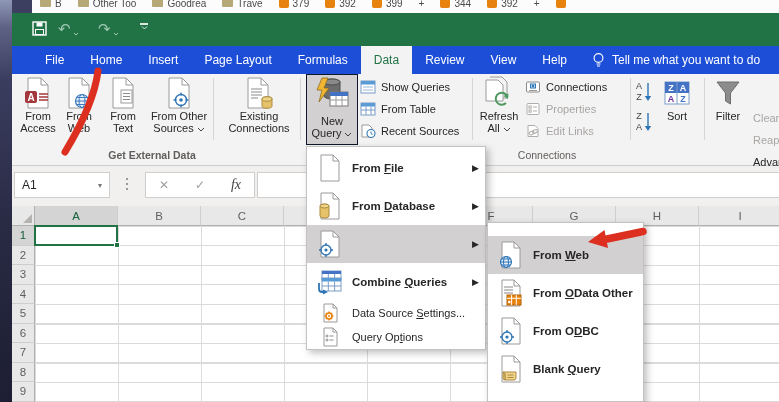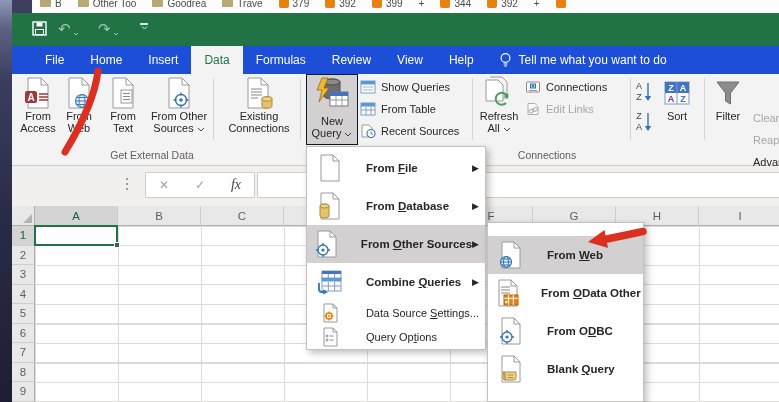--- a/index.html
+++ b/index.html
@@ -73,21 +73,21 @@
 .selbox { position:absolute; left:22px; top:19px; width:84px; height:21px; border:2px solid #217346; background:#fff; }
 .selbox .handle { position:absolute; right:-4px; bottom:-4px; width:6px; height:6px; background:#217346; border:1px solid #fff; }
 
 
 .menu { position:absolute; left:306px; top:146px; width:180px; background:#fff; border:1px solid #c4c2c0; box-shadow:3px 3px 7px rgba(0,0,0,.25); z-index:40; padding:2px 0 0 0; }
 .submenu { position:absolute; left:487px; top:222px; width:157px; background:#fff; border:1px solid #c4c2c0; box-shadow:3px 3px 7px rgba(0,0,0,.25); z-index:41; padding:13px 0; }
 .menu-item { height:38px; display:flex; align-items:center; padding:0 6px 0 8px; }
 .menu-item.small { height:24px; }
 .menu-item.highlighted { background:#d2d0d1; }
 .mi-icon { width:30px; display:flex; justify-content:center; align-items:center; }
-.mi-label { margin-left:21px; font-size:11.5px; font-weight:bold; color:#262626; white-space:nowrap;text-align:right; }
+.mi-label { margin-left:7px; font-size:11.5px; font-weight:bold; color:#262626; white-space:nowrap;text-align:right; }
 .menu-item.small .mi-label { font-weight:normal; font-size:11px; }
 .key { text-decoration:underline; }
 .mi-arrow { margin-left:auto; font-size:9px; color:#262626; }
 
 
 .anno { position:absolute; left:0; top:0; z-index:60; pointer-events:none; }
 </style>
 </head>
 <body>
 
@@ -195,25 +195,28 @@
 
       <div class="tab">
             <span>File</span>
           </div>
           <div class="tab">
             <span>Home</span>
           </div>
           <div class="tab">
             <span>Insert</span>
           </div>
+          <div class="tab">
+            <span>Page Layout</span>
+          </div>
+          <div class="tab">
+            <span>Formulas</span>
+          </div>
           <div class="tab active">
             <span>Data</span>
-          </div>
-          <div class="tab">
-            <span>Formulas</span>
           </div>
           <div class="tab">
             <span>Review</span>
           </div>
           <div class="tab">
             <span>View</span>
           </div>
           <div class="tab">
             <span>Help</span>
           </div>
@@ -298,21 +301,21 @@
               <path d="M4 1 h13 l7 7 v23 h-20 z" fill="#fff" stroke="#9a9a9a"></path>
               <path d="M17 1 v7 h7" fill="none" stroke="#9a9a9a"></path>
               <path d="M7 12 h11 M7 15 h11 M7 18 h11 M7 21 h7" stroke="#8a8a8a"></path>
               <path d="M18 22 a5 2.2 0 0 1 10 0 v7 a5 2.2 0 0 1 -10 0 z" fill="#e6c26a" stroke="#ab8b40"></path>
               <ellipse cx="23" cy="22" rx="5" ry="2.2" fill="#f0d489" stroke="#ab8b40"></ellipse>
             </svg>
         </span>
         <span class="lbl">Existing</span>
         <span class="lbl">Connections</span>
       </div>
-      <div class="grplabel" style="left:40px;width:200px;">Get External Data</div>
+      <div class="grplabel" style="left:40px;width:200px;font-weight:bold;">Get External Data</div>
       <div class="vsep" style="left:288px;"></div>
 
       <div class="nq-btn">
         <span class="ic">
           <svg width="40" height="38" viewBox="0 0 40 38">
               <path d="M12 6 a8 3 0 0 1 16 0 v14 a8 3 0 0 1 -16 0 z" fill="#6d6d6d" stroke="#4d4d4d"></path>
               <ellipse cx="20" cy="6" rx="8" ry="3" fill="#8a8a8a" stroke="#4d4d4d"></ellipse>
               <polygon points="10,2 16,2 12,12 17,12 7,26 10,14 5,14" fill="#f2b632" stroke="#8a6d1f" stroke-width="0.8"></polygon>
               <rect x="18" y="16" width="18" height="14" fill="#fff" stroke="#7a7a7a"></rect>
               <rect x="18" y="16" width="18" height="4" fill="#4472c4"></rect>
@@ -376,20 +379,31 @@
 
       <div class="stackrow">
           <svg width="16" height="14" viewBox="0 0 16 14">
               <rect x="1.5" y="2" width="13" height="10" rx="1" fill="#fff" stroke="#8a8a8a"></rect>
               <rect x="5.5" y="4" width="5" height="4" fill="#cfe0f2" stroke="#2e75b6"></rect>
               <circle cx="8" cy="6" r="1.2" fill="#2e75b6"></circle>
               <path d="M4 10.5 h8" stroke="#9a9a9a"></path>
             </svg>
 
           <span>Connections</span>
+        </div>
+          <div class="stackrow disabled">
+
+          <svg width="16" height="14" viewBox="0 0 16 14">
+              <rect x="2" y="1.5" width="12" height="11" rx="1" fill="#fff" stroke="#b0aeac"></rect>
+              <rect x="4" y="4" width="2.2" height="2.2" fill="none" stroke="#b0aeac"></rect>
+              <rect x="4" y="8" width="2.2" height="2.2" fill="none" stroke="#b0aeac"></rect>
+              <path d="M8 5 h4 M8 9 h4" stroke="#b0aeac"></path>
+            </svg>
+
+          <span>Properties</span>
         </div>
           <div class="stackrow disabled">
 
           <svg width="16" height="14" viewBox="0 0 16 14">
               <path d="M3 1.5 h7 l3 3 v8 h-10 z" fill="#fff" stroke="#b0aeac"></path>
               <ellipse cx="6.5" cy="9" rx="2.6" ry="1.6" fill="none" stroke="#b0aeac" transform="rotate(-25 6.5 9)"></ellipse>
               <ellipse cx="10" cy="7.5" rx="2.6" ry="1.6" fill="none" stroke="#b0aeac" transform="rotate(-25 10 7.5)"></ellipse>
             </svg>
           <span>Edit Links</span>
         </div>
@@ -461,20 +475,24 @@
               <polygon points="1,2 11,2 7.5,7 7.5,13 4.5,11 4.5,7" fill="#5a5a5a"></polygon>
               <path d="M9 13 l4.5-4.5 1.5 1.5 -4.5 4.5 z" fill="#2e75b6"></path>
               <path d="M9 13 l-0.8 2.3 2.3-0.8 z" fill="#caa66a"></path>
             </svg>
           <span>Advanced</span>
         </div>
         </div>
     </div>
 
     <div class="formulabar">
+      <div class="namebox">
+        <span>A1</span>
+        <span class="dd">▾</span>
+      </div>
       <div class="dots"></div>
       <div class="fxbox">
         <span class="x">✕</span>
         <span class="ck">✓</span>
         <span class="fx">fx</span>
       </div>
       <div class="finput"></div>
     </div>
 
     <div class="grid">
@@ -545,21 +563,20 @@
 
           <svg width="24" height="28" viewBox="0 0 24 28">
               <path d="M3 1 h12 l6 6 v20 h-18 z" fill="#fff" stroke="#9a9a9a"></path>
               <path d="M15 1 v6 h6" fill="none" stroke="#9a9a9a"></path>
               <circle cx="8" cy="20" r="5" fill="#fff" stroke="#2e75b6" stroke-width="1.3"></circle>
               <circle cx="8" cy="20" r="1.6" fill="#2e75b6"></circle>
               <path d="M8 13 v2.6 M8 24.4 v2.6 M1 20 h2.6 M12.4 20 h2.6" stroke="#2e75b6" stroke-width="1.3"></path>
             </svg>
 
         </span>
-        <span class="mi-label"><span>From </span><span class="key">O</span><span>ther Sources</span></span>
         <span class="mi-arrow">▶</span>
       </div>
         <div class="menu-item">
         <span class="mi-icon">
 
           <svg width="26" height="26" viewBox="0 0 26 26">
               <rect x="5" y="2" width="19" height="9" fill="#fff" stroke="#7a9cc9"></rect>
               <rect x="5" y="2" width="19" height="3" fill="#4472c4"></rect>
               <path d="M11.3 5 v6 M17.6 5 v6" stroke="#7a9cc9"></path>
               <rect x="5" y="9" width="19" height="13" fill="#fff" stroke="#7a9cc9"></rect>

